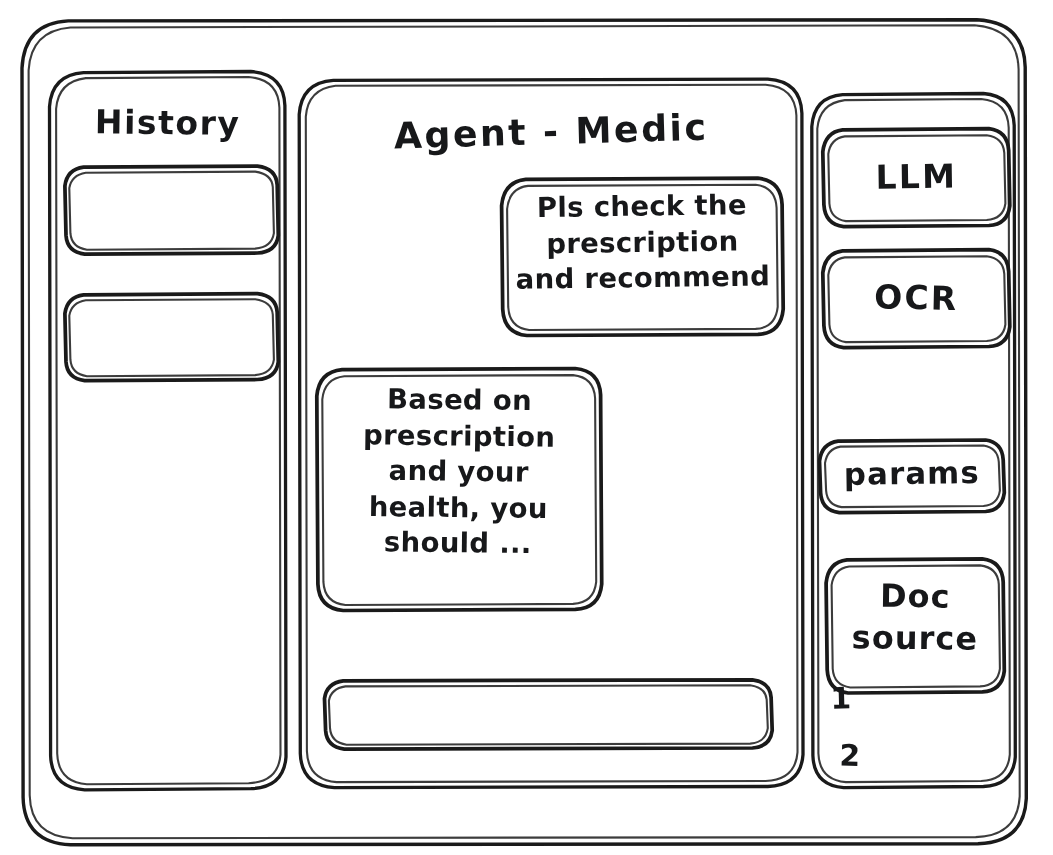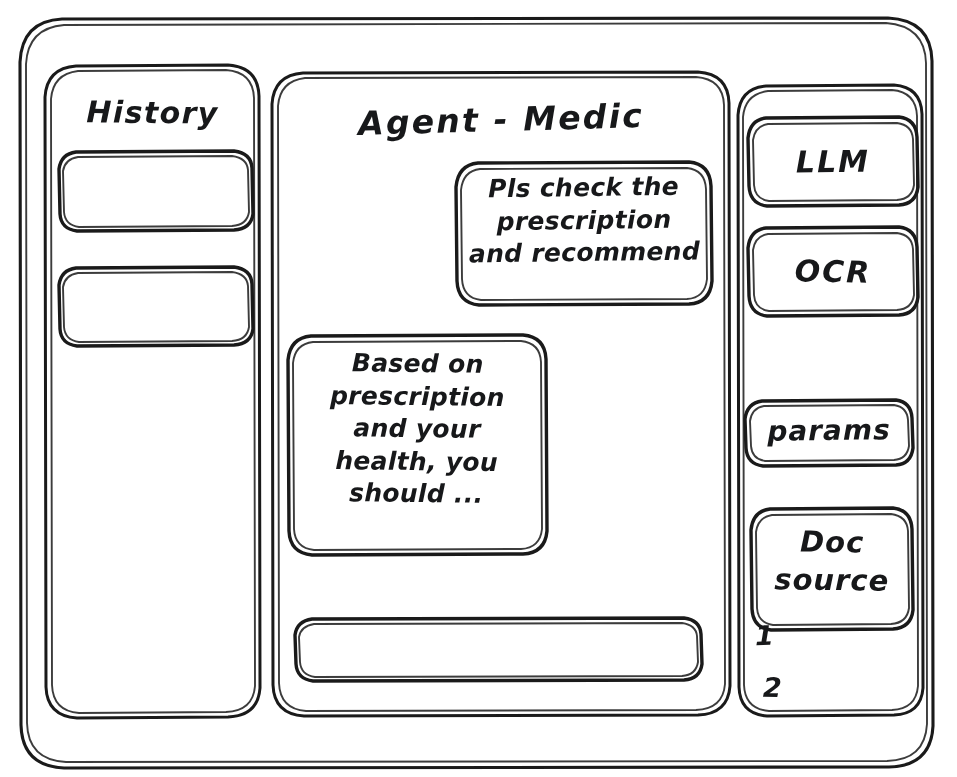--- a/index.html
+++ b/index.html
@@ -16,21 +16,20 @@
     font-family: "DejaVu Sans", "Liberation Sans", sans-serif;
     color: #1a1a1a;
   }
 
   #wireframe {
     position: absolute;
     left: 0;
     top: 0;
     width: 957px;
     height: 777px;
-    font-style: italic;
   }
 
   
   .sketch {
     fill: none;
     stroke: #1a1a1a;
     stroke-linecap: round;
     stroke-linejoin: round;
   }
   .stroke-frame   { stroke-width: 3.1; }

